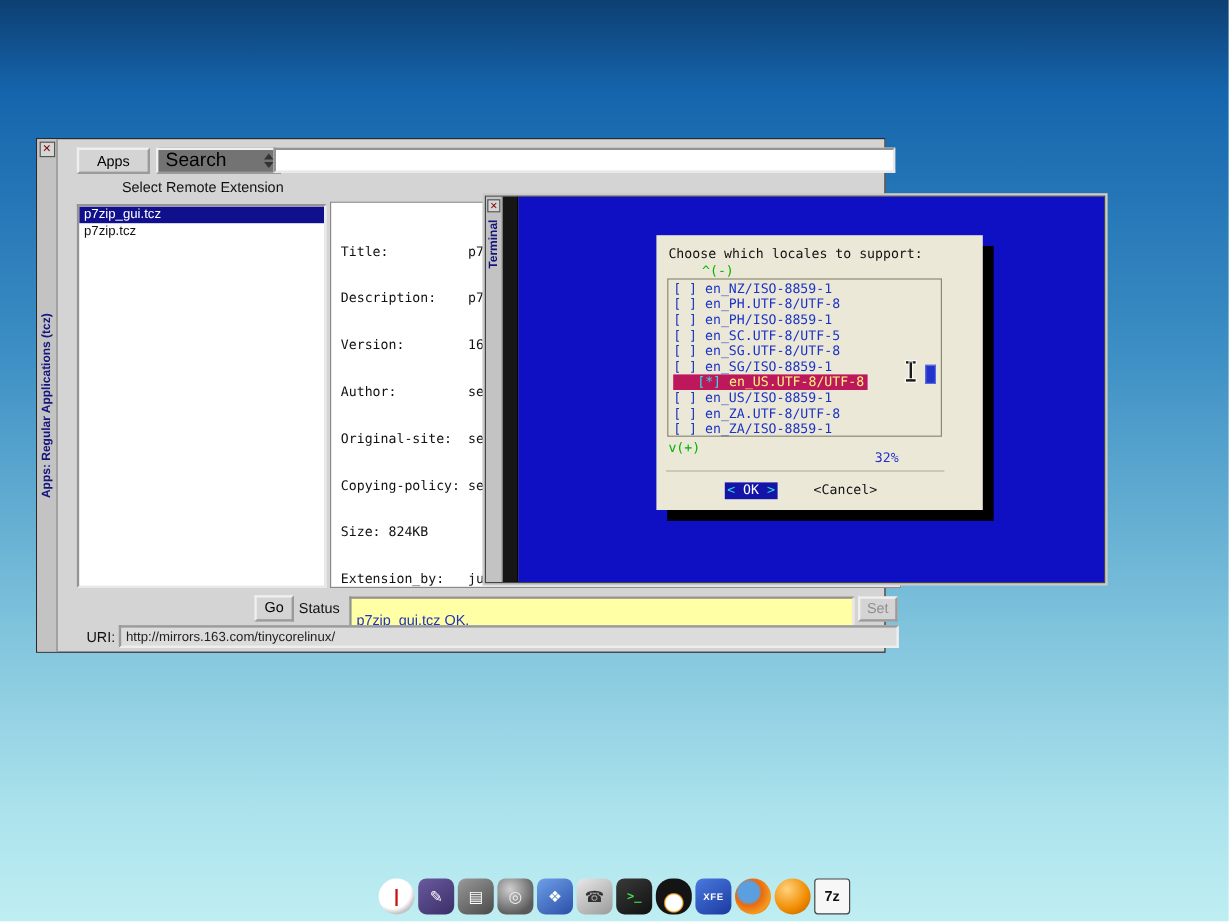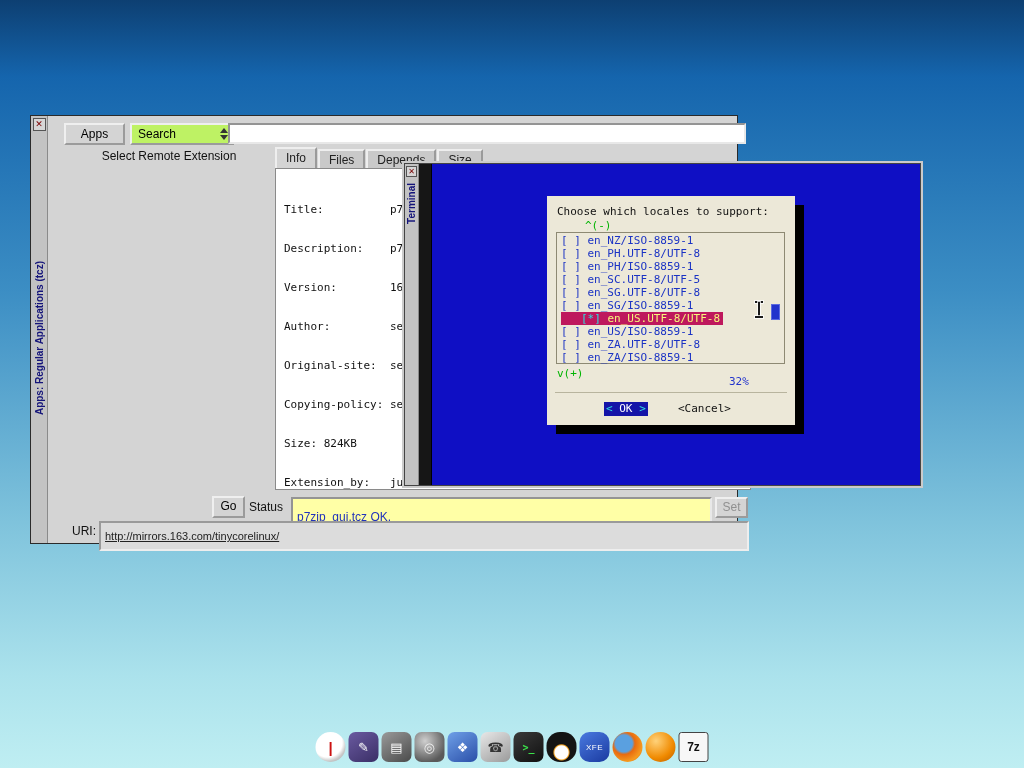--- a/index.html
+++ b/index.html
@@ -17,50 +17,50 @@
   .raised { background:#d4d4d4; border:2px outset #efefef; }
   .updown { display:flex; flex-direction:column; gap:2px; align-items:center; justify-content:center; width:12px; }
   .tri-up { width:0; height:0; border-left:4px solid transparent; border-right:4px solid transparent; border-bottom:5px solid #333; }
   .tri-down { width:0; height:0; border-left:4px solid transparent; border-right:4px solid transparent; border-top:5px solid #333; }
 
   
   #apps-win { left:30px; top:115px; width:708px; height:429px; z-index:10; }
   #apps-win .vbar { width:17px; }
   #apps-win .content { position:absolute; left:17px; top:0; right:0; bottom:0; }
   .apps-btn { position:absolute; left:16px; top:7px; width:61px; height:22px; font-size:12px; text-align:center; line-height:18px; }
-  .search-choice { position:absolute; left:82px; top:7px; width:104px; height:22px; display:flex; align-items:center; padding-left:6px; font-size:12px; background:#bef264; border:2px outset #efefef; }
+  .search-choice { position:absolute; left:82px; top:7px; width:104px; height:22px; display:flex; align-items:center; padding-left:6px; font-size:16px; background:#737373; border:2px outset #efefef; }
   .search-choice .updown { margin-left:auto; margin-right:2px; }
   .search-input { position:absolute; left:180px; top:7px; width:518px; height:21px; background:#fff; border:2px inset #e8e8e8; font-size:12px; padding:0 4px; }
   .list-header { position:absolute; left:16px; top:33px; width:210px; text-align:center; font-size:12px; color:#111; }
   .listbox { position:absolute; left:16px; top:54px; width:208px; height:320px; background:#fff; border:2px inset #e8e8e8; font-size:11px; overflow:hidden; }
   .listrow { padding:1px 4px; color:#111; white-space:nowrap; }
   .listrow.sel { background:#10108c; color:#fff; }
   .tabs { position:absolute; left:227px; top:31px; height:21px; display:flex; align-items:flex-end; }
   .tab { height:19px; padding:2px 9px 0; font-size:12px; background:#c9c9c9; border:2px outset #eee; border-bottom:none; margin-right:1px; color:#222; }
   .tab.active { height:21px; background:#d4d4d4; font-weight:normal; }
   .info-panel { position:absolute; left:227px; top:52px; width:476px; height:322px; background:#fff; border:1px solid #8a8a8a; overflow:hidden; }
   .info-lines { position:absolute; left:8px; top:8px; font-family:"DejaVu Sans Mono", monospace; font-size:11px; line-height:13px; color:#111; white-space:pre; }
   .onboot-choice { position:absolute; left:16px; top:380px; width:144px; height:22px; display:flex; align-items:center; padding-left:6px; font-size:12px; background:#d4d4d4; border:2px outset #efefef; }
   .onboot-choice .updown { margin-left:auto; margin-right:2px; }
   .go-btn { position:absolute; left:164px; top:380px; width:33px; height:22px; font-size:12px; text-align:center; line-height:17px; }
   .status-label { position:absolute; left:201px; top:384px; font-size:12px; color:#111; }
   .status-input { position:absolute; left:243px; top:381px; width:421px; height:39px; background:#ffffa6; border:2px inset #e8e8e8; font-size:12px; padding:0 4px; color:#2233bb; }
   .set-btn { position:absolute; left:667px; top:381px; width:33px; height:21px; font-size:12px; text-align:center; line-height:16px; color:#909090; }
   .uri-label { position:absolute; left:24px; top:408px; font-size:12px; color:#111; }
-  .uri-input { position:absolute; left:51px; top:405px; width:650px; height:30px; background:#dcdcdc; border:2px inset #eee; font-size:11px; padding:0 4px; color:#222;text-decoration:underline; }
+  .uri-input { position:absolute; left:51px; top:405px; width:650px; height:19px; background:#dcdcdc; border:2px inset #eee; font-size:11px; padding:0 4px; color:#222; }
 
   
   #term-win { left:404px; top:163px; width:517px; height:323px; z-index:20; border:1px solid #444; box-shadow:0 0 0 2px #cbcbcb; }
   #term-win .vbar { width:14px; justify-content:flex-start; }
   #term-win .closebtn { width:11px; height:11px; font-size:8px; line-height:9px; }
   .term-scroll { position:absolute; left:14px; top:0; bottom:0; width:13px; background:#161616; border-right:1px solid #000; }
   .term-screen { position:absolute; left:27px; top:0; right:0; bottom:0; background:#0f0fc4; }
 
   
-  .dlg { position:absolute; left:115px; top:32px; width:248px; height:229px; background:#ece8d8; box-shadow:9px 9px 0 0 #000; font-family:"DejaVu Sans Mono", monospace; font-size:11px; }
+  .dlg { position:absolute; left:115px; top:32px; width:272px; height:229px; background:#ece8d8; box-shadow:9px 9px 0 0 #000; font-family:"DejaVu Sans Mono", monospace; font-size:11px; }
   .dlg-title { position:absolute; left:10px; top:9px; color:#111; white-space:pre; }
   .dlg-up { position:absolute; left:38px; top:23px; color:#00b400; }
   .dlg-frame { position:absolute; left:9px; top:36px; width:229px; height:132px; border:1px solid #8d8973; padding:1px 0 0 4px; }
   .dlg-row { height:13px; line-height:13px; white-space:pre; width:max-content; }
   .dlg-row .box, .dlg-row .lbl { color:#1b33c4; }
   .dlg-row.sel { background:#be185d; padding-right:3px;padding-left:20px; }
   .dlg-row.sel .box { color:#2de0e0; }
   .dlg-row.sel .lbl { color:#f6f67a; }
   .dlg-down { position:absolute; left:10px; top:171px; color:#00b400; }
   .dlg-pct { position:absolute; left:182px; top:179px; color:#2233cc; }
@@ -80,21 +80,21 @@
   .dock { position:absolute; left:50%; bottom:6px; transform:translateX(-50%); display:flex; align-items:flex-end; gap:3px; z-index:5; }
   .dkicon { width:30px; height:30px; border-radius:7px; display:flex; align-items:center; justify-content:center; font-size:13px; color:#fff; }
   .dk-power { background:radial-gradient(circle at 40% 35%, #ffffff 55%, #c9c9c9 70%, #9a9a9a); color:#cc1111; font-weight:bold; font-size:15px; border-radius:50%; }
   .dk-editor { background:linear-gradient(145deg,#6a5aa0,#3a2f66); }
   .dk-image { background:linear-gradient(145deg,#9a9a9a,#4a4a4a); }
   .dk-search { background:radial-gradient(circle at 35% 30%, #cfcfcf, #5a5a5a 75%); color:#eee; }
   .dk-panel { background:linear-gradient(145deg,#6fa0e8,#2a4fa8); }
   .dk-print { background:linear-gradient(145deg,#e8e8e8,#9a9a9a); color:#333; }
   .dk-term { background:linear-gradient(145deg,#3a3a3a,#101010); color:#3be04a; font-family:"DejaVu Sans Mono",monospace; font-size:10px; font-weight:bold; }
   .dk-tux { background:radial-gradient(circle at 50% 68%, #ffffff 26%, #f0a020 30%, #141414 34%); border-radius:45%; }
-  .dk-xfe { background:linear-gradient(145deg,#4a7ae0,#1a3aa0); font-size:8px; font-weight:normal; letter-spacing:.5px;border-radius:10px; }
+  .dk-xfe { background:linear-gradient(145deg,#4a7ae0,#1a3aa0); font-size:8px; font-weight:bold; letter-spacing:.5px; }
   .dk-firefox { background:radial-gradient(circle at 38% 38%, #5aa0e0 0 32%, #e86b10 42%, #f59a1f 70%, #c9540a 100%); border-radius:50%; }
   .dk-fetch { background:radial-gradient(circle at 35% 30%, #ffd27a, #f08a00 60%, #b85c00); border-radius:50%; }
   .dk-7zip { background:#f7f7f7; color:#111; border:1px solid #444; border-radius:3px; font-weight:bold; font-size:12px; }
 </style>
 </head>
 <body>
 
 <div class="desktop">
 
   <div class="win" id="apps-win">
@@ -108,25 +108,23 @@
       <div class="apps-btn raised">Apps</div>
       <div class="search-choice">
         <span>Search</span>
         <span class="updown">
             <span class="tri-up"></span>
             <span class="tri-down"></span>
           </span>
       </div>
       <input class="search-input" value="" style="">
       <div class="list-header">Select Remote Extension</div>
-      <div class="tabs">
-        <div class="tab active">Info</div>
-        <div class="tab">Files</div>
-        <div class="tab">Depends</div>
-        <div class="tab">Size</div>
+      <div class="listbox">
+        <div class="listrow sel">p7zip_gui.tcz</div>
+        <div class="listrow">p7zip.tcz</div>
       </div>
       <div class="info-panel">
         <div class="info-lines">
           <div>Title:          p7zip_g</div>
           <div>Description:    p7zip g</div>
           <div>Version:        16.02</div>
           <div>Author:         see lis</div>
           <div>Original-site:  see lis</div>
           <div>Copying-policy: see lis</div>
           <div>Size: 824KB</div>

